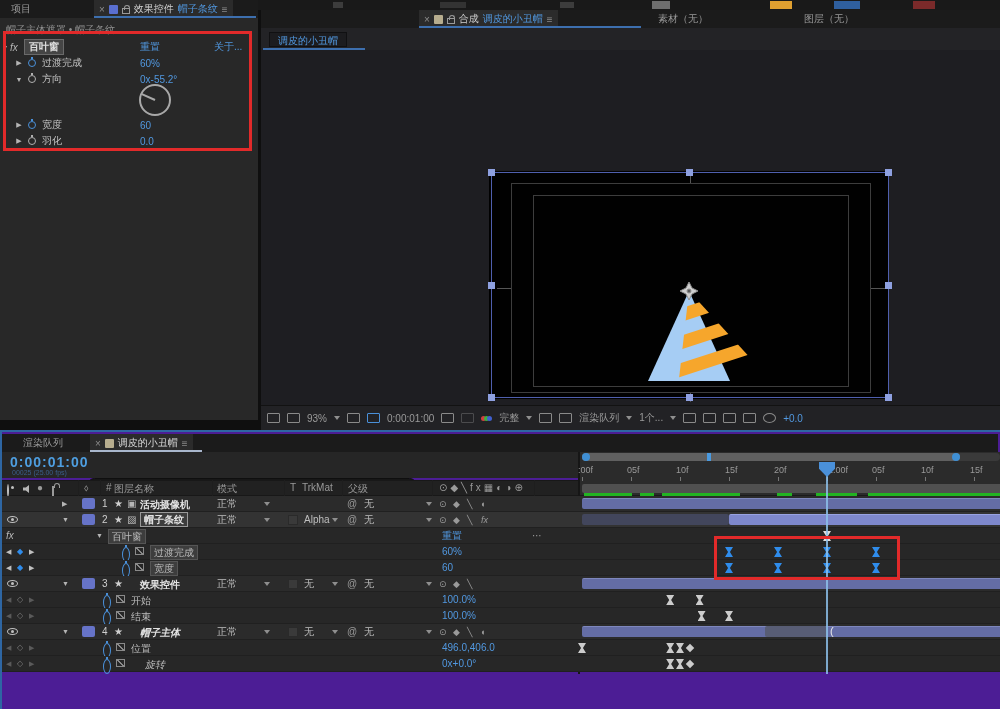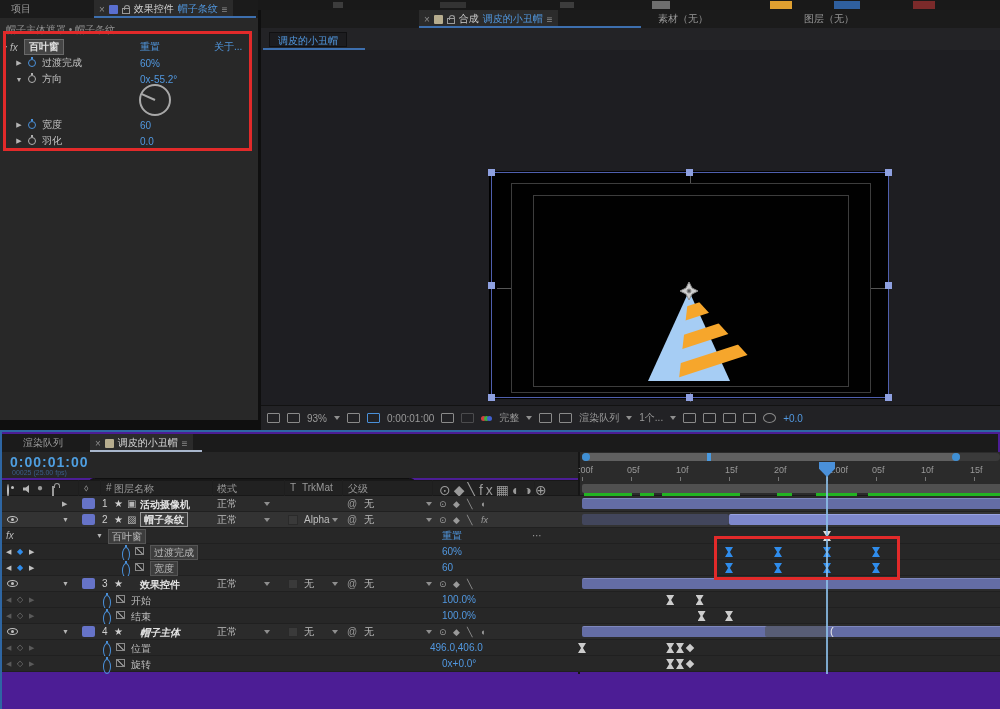--- a/index.html
+++ b/index.html
@@ -287,21 +287,21 @@
       <span class="abs speaker" style="left:21px;top:4px;"></span>
       <span class="abs" style="left:35px;top:1px;">●</span>
       <span class="abs lock" style="left:48px;top:6px;"></span>
       <span class="abs" style="left:82px;top:1px;">⬨</span>
       <span class="abs" style="left:104px;top:1px;">#</span>
       <span class="abs" style="left:112px;top:1px;">图层名称</span>
       <span class="abs" style="left:215px;top:1px;">模式</span>
       <span class="abs" style="left:288px;top:1px;">T</span>
       <span class="abs" style="left:300px;top:1px;">TrkMat</span>
       <span class="abs" style="left:346px;top:1px;">父级</span>
-      <span class="abs" id="swheader" style="left:437px;top:1px;color:#9a9a9a;letter-spacing:3px;font-size:14px;">⊙◆╲fx▦◐◑⊕</span>
+      <span class="abs" id="swheader" style="left:437px;top:1px;color:#9a9a9a;letter-spacing:3px;font-size:10px;">⊙◆╲fx▦◐◑⊕</span>
     </div>
 
     <div id="tl-body">
         <div class="colsep" style="left: 76px;"></div>
         <div class="colsep" style="left: 98px;"></div>
         <div class="colsep" style="left: 210px;"></div>
         <div class="colsep" style="left: 282px;"></div>
         <div class="colsep" style="left: 340px;"></div>
         <div class="colsep" style="left: 430px;"></div>
         <div class="colsep" style="left: 532px;"></div>
@@ -432,29 +432,29 @@
           <span class="cell" style="left: 465px; color: rgb(154, 154, 154); font-size: 9px;">╲</span>
           <span class="cell" style="left: 479px; color: rgb(154, 154, 154); font-size: 9px;">◐</span>
         </div>
         <div class="tl-row row-prop" style="top: 208px;">
           <span class="cell" style="left: 4px; font-size: 7px; color: rgb(90, 90, 90);">◀</span>
           <span class="cell" style="left: 15px; font-size: 8px; color: rgb(119, 119, 119);">◇</span>
           <span class="cell" style="left: 27px; font-size: 7px; color: rgb(90, 90, 90);">▶</span>
           <span class="sw swblue cell" style="left: 101px; top: 3px;"></span>
           <span class="cell gicon" style="left: 114px; top: 3px;"></span>
           <span class="cell pname" style="left: 129px; top: 1px;">位置</span>
-          <span class="cell blue" style="left: 428px;">496.0,406.0</span>
+          <span class="cell blue" style="left: 440px;">496.0,406.0</span>
         </div>
         <div class="tl-row row-prop" style="top: 224px;">
           <span class="cell" style="left: 4px; font-size: 7px; color: rgb(90, 90, 90);">◀</span>
           <span class="cell" style="left: 15px; font-size: 8px; color: rgb(119, 119, 119);">◇</span>
           <span class="cell" style="left: 27px; font-size: 7px; color: rgb(90, 90, 90);">▶</span>
           <span class="sw swblue cell" style="left: 101px; top: 3px;"></span>
           <span class="cell gicon" style="left: 114px; top: 3px;"></span>
-          <span class="cell pname" style="left: 129px; top: 1px;">旋转</span>
+          <span class="cell pname" style="left: 143px; top: 1px; font-style: italic;">旋转</span>
           <span class="cell blue" style="left: 440px;">0x+0.0°</span>
         </div>
         <div class="tl-abs" style="left: 0px; top: 0px; width: 1000px; height: 258px;">
           <div class="tl-abs" style="left: 578px; top: 20px; width: 422px; height: 44px; background: rgb(43, 43, 43); border-bottom: 1px solid rgb(26, 26, 26);"></div>
           <div class="tl-abs" style="left: 580px; top: 21px; width: 418px; height: 8px; background: rgb(58, 58, 58); border-radius: 4px;"></div>
           <div class="tl-abs" style="left: 580px; top: 21px; width: 378px; height: 8px; background: rgb(96, 96, 96); border-radius: 4px;"></div>
           <div class="tl-abs" style="left: 580px; top: 21px; width: 8px; height: 8px; background: rgb(63, 143, 212); border-radius: 4px;"></div>
           <div class="tl-abs" style="left: 950px; top: 21px; width: 8px; height: 8px; background: rgb(63, 143, 212); border-radius: 4px;"></div>
           <div class="tl-abs" style="left: 705.44px; top: 21px; width: 4px; height: 8px; background: rgb(74, 154, 224);"></div>
           <span class="ruler-label" style="left: 576px; top: 33px;">:00f</span>

